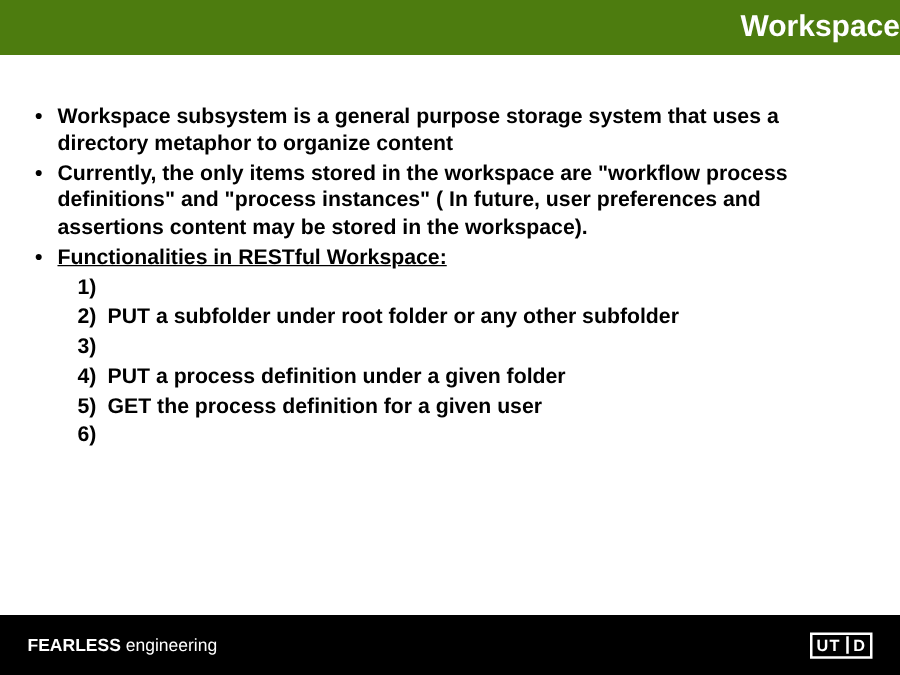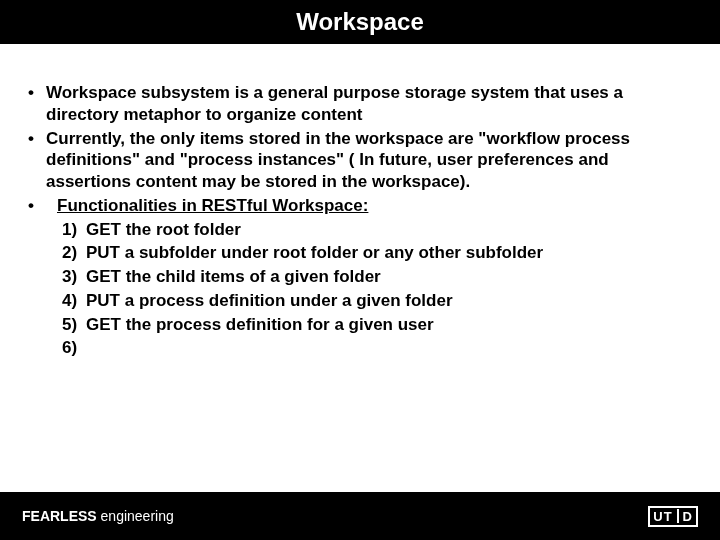--- a/index.html
+++ b/index.html
@@ -1,30 +1,30 @@
 <!DOCTYPE html>
 <html><head>
 <meta charset="utf-8">
 <style>
   * { margin: 0; padding: 0; box-sizing: border-box; }
   html, body { width: 720px; height: 540px; font-family: Arial, Helvetica, sans-serif; background: #fff; }
   .slide { width: 720px; height: 540px; position: relative; background: #fff; overflow: hidden; }
   .title-bar {
-    width: 100%; height: 44px; background: #000000;
-    display: flex; align-items: center; justify-content: center;
+    width: 100%; height: 44px; background: #4d7c0f;
+    display: flex; align-items: center; justify-content: flex-end;
   }
   .title-bar h1 { color: #fff; font-size: 24px; font-weight: bold; }
   .content {
     padding: 38px 28px 0 28px;
     color: #000; font-size: 17px; line-height: 1.28; font-weight: bold;
   }
   .bullet { display: flex; margin-bottom: 2px; }
   .bullet .dot { width: 18px; flex: 0 0 18px; }
   .bullet .txt { flex: 1; }
-  .sub-heading { text-decoration: underline; margin-left: 11px; }
+  .sub-heading { text-decoration: underline; }
   .numlist { padding-left: 34px; }
   .numitem { display: flex; margin-bottom: 2px; }
   .numitem .num { width: 24px; flex: 0 0 24px; }
   .footer {
     position: absolute; left: 0; bottom: 0; width: 100%; height: 48px;
     background: #000; display: flex; align-items: center; justify-content: space-between;
     padding: 0 22px;
   }
   .footer .brand { color: #fff; font-size: 14px; }
   .footer .brand .bold { font-weight: bold; }
@@ -59,29 +59,27 @@
     </div>
 
     <div class="bullet">
       <div class="dot">•</div>
       <div class="txt sub-heading">Functionalities in RESTful Workspace:</div>
     </div>
 
     <div class="numlist">
       <div class="numitem">
           <div class="num">1)</div>
-          <div>GET the root folder</div>
         </div>
       <div class="numitem">
           <div class="num">2)</div>
           <div>PUT  a subfolder under root folder or any other subfolder</div>
         </div>
       <div class="numitem">
           <div class="num">3)</div>
-          <div>GET the child items of a given folder</div>
         </div>
       <div class="numitem">
           <div class="num">4)</div>
           <div>PUT  a process definition under a given folder</div>
         </div>
       <div class="numitem">
           <div class="num">5)</div>
           <div>GET the process definition for a given user</div>
         </div>
       <div class="numitem">

